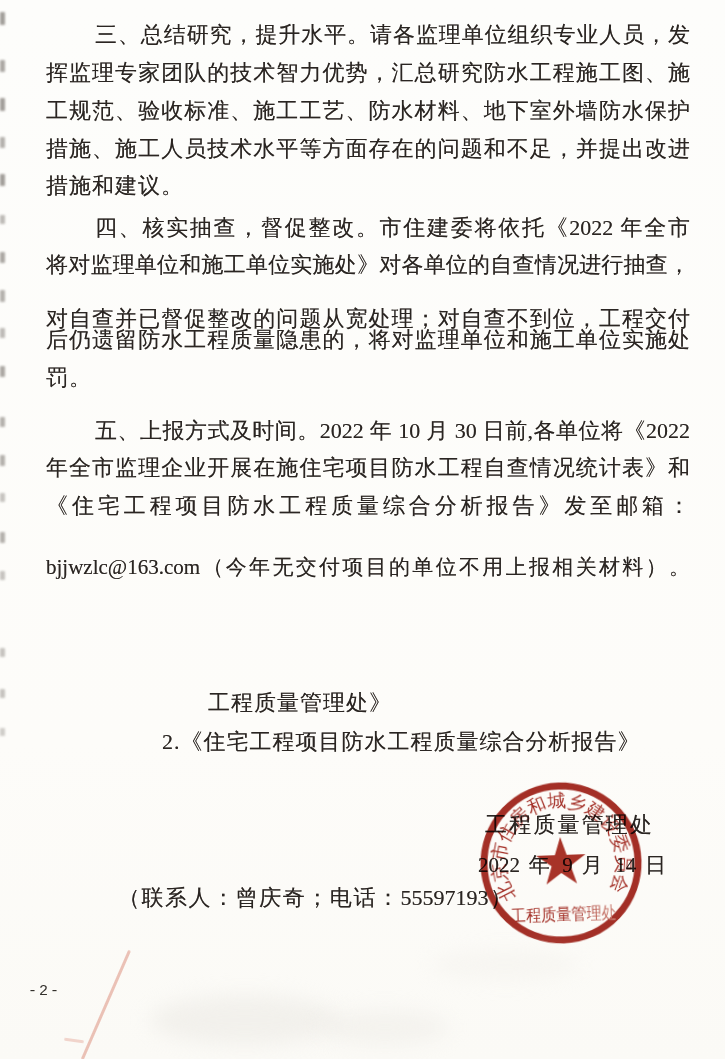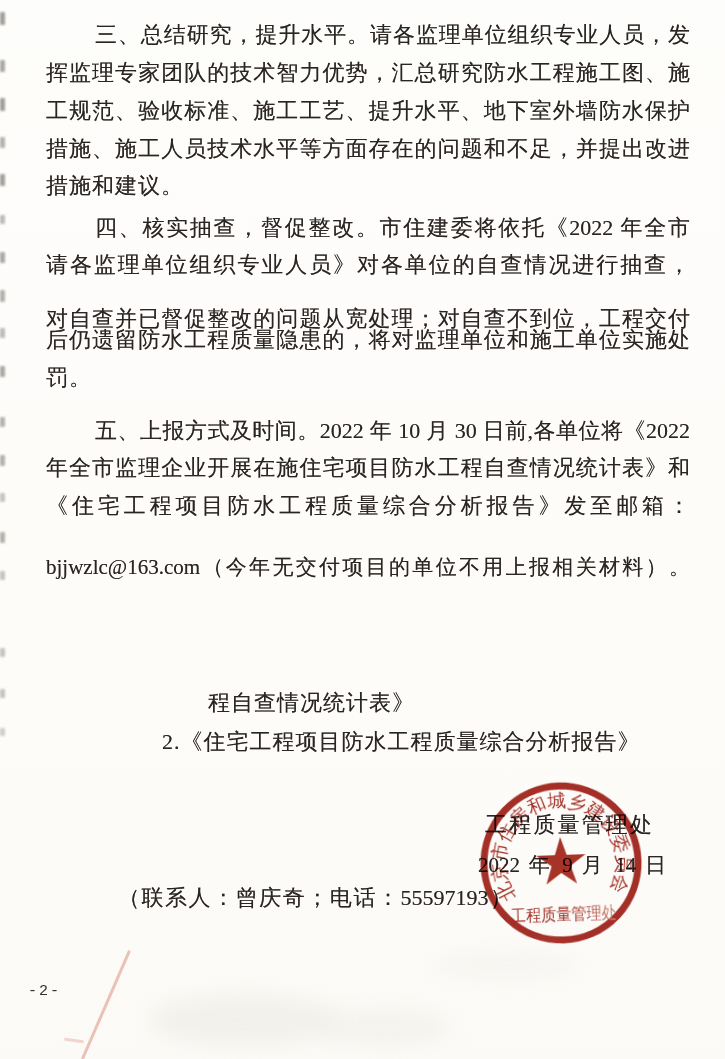--- a/index.html
+++ b/index.html
@@ -71,36 +71,36 @@
   .b2{left:320px;top:1010px;width:130px;height:35px;background:#edebe6;opacity:.5;}
   .b3{left:430px;top:950px;width:150px;height:30px;background:#f0eee9;opacity:.4;}
 </style>
 </head>
 <body>
 
 <div class="page">
 
   <div class="ln j" style="top:20px;left:95px;width:595px">三、总结研究，提升水平。请各监理单位组织专业人员，发</div>
   <div class="ln j" style="top:58px;left:46px;width:644px">挥监理专家团队的技术智力优势，汇总研究防水工程施工图、施</div>
-  <div class="ln j" style="top:96px;left:46px;width:644px">工规范、验收标准、施工工艺、提升水平、地下室外墙防水保护</div>
+  <div class="ln j" style="top:96px;left:46px;width:644px">工规范、验收标准、施工工艺、防水材料、地下室外墙防水保护</div>
   <div class="ln j" style="top:134px;left:46px;width:644px">措施、施工人员技术水平等方面存在的问题和不足，并提出改进</div>
   <div class="ln" style="top:171px;left:46px">措施和建议。</div>
 
   <div class="ln j" style="top:213px;left:95px;width:595px">四、核实抽查，督促整改。市住建委将依托《2022 年全市</div>
-  <div class="ln j" style="top:250px;left:46px;width:644px">请各监理单位组织专业人员》对各单位的自查情况进行抽查，</div>
+  <div class="ln j" style="top:250px;left:46px;width:644px">将对监理单位和施工单位实施处》对各单位的自查情况进行抽查，</div>
   <div class="ln j" style="top:304px;left:46px;width:644px">对自查并已督促整改的问题从宽处理；对自查不到位，工程交付</div>
   <div class="ln j" style="top:325px;left:46px;width:644px">后仍遗留防水工程质量隐患的，将对监理单位和施工单位实施处</div>
   <div class="ln" style="top:363px;left:46px">罚。</div>
 
   <div class="ln j" style="top:416px;left:95px;width:595px">五、上报方式及时间。2022 年 10 月 30 日前,各单位将《2022</div>
   <div class="ln j" style="top:453px;left:46px;width:644px">年全市监理企业开展在施住宅项目防水工程自查情况统计表》和</div>
   <div class="ln j" style="top:491px;left:46px;width:644px">《住宅工程项目防水工程质量综合分析报告》发至邮箱：</div>
   <div class="ln j" style="top:552px;left:46px;width:644px;font-size:21px">bjjwzlc@163.com（今年无交付项目的单位不用上报相关材料）。</div>
 
-  <div class="ln" style="top:688px;left:208px">程自查情况统计表》</div>
+  <div class="ln" style="top:688px;left:208px">工程质量管理处》</div>
   <div class="ln" style="top:727px;left:162px">2.《住宅工程项目防水工程质量综合分析报告》</div>
 
   <div class="ln j" style="top:810px;left:485px;width:167px">工程质量管理处</div>
   <div class="ln j" style="top:850px;left:478px;width:188px;font-size:21px">2022 年 9 月 14 日</div>
 
   <div class="ln j" style="top:883px;left:118px;width:394px">（联系人：曾庆奇；电话：55597193）</div>
 
   <div class="pagenum">-2-</div>
 
   <svg class="seal" viewBox="0 0 166 166">

